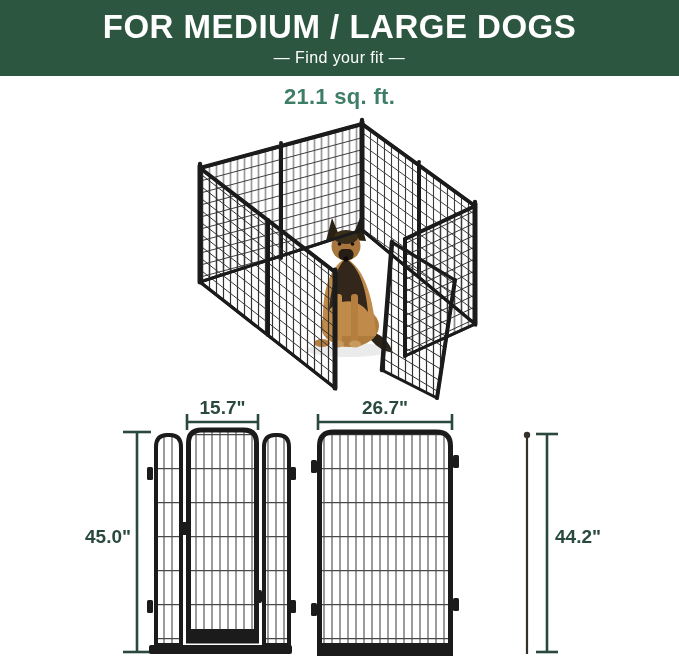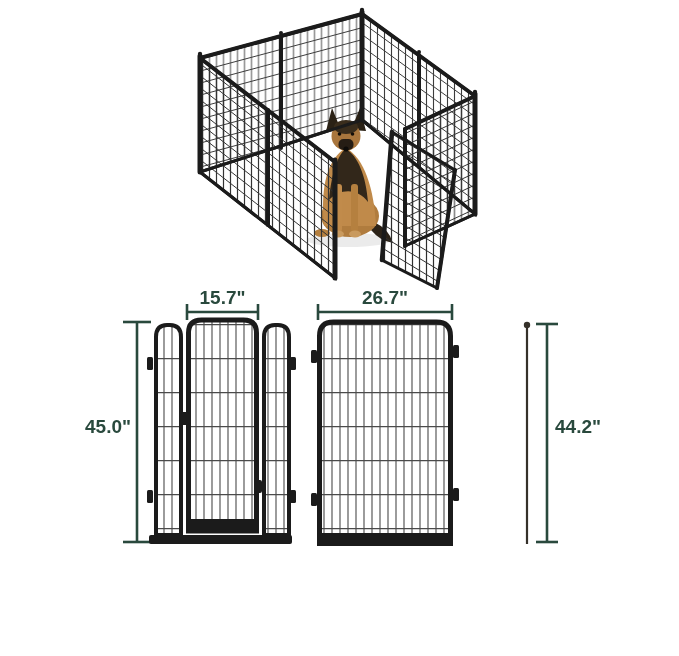--- a/index.html
+++ b/index.html
@@ -34,21 +34,26 @@
   .pframe{fill:url(#mesh2d);stroke:var(--frame-black,#1b1b1b);}
   .solid{fill:var(--frame-black,#1b1b1b);stroke:none;}
   .dim{stroke:var(--dim-line,#29493D);stroke-width:2.6;fill:none;}
   .dimtxt{fill:var(--dim-line,#29493D);font:700 19px "Liberation Sans",sans-serif;}
 </style>
 </head>
 <body>
 
 <div class="page">
 
-
+  <header class="banner">
+    <h1 class="banner-title">FOR MEDIUM / LARGE DOGS</h1>
+    <p class="banner-subtitle">—  Find your fit  —</p>
+  </header>
+
+  <div class="area-label">21.1 sq. ft.</div>
 
   <svg class="product-svg" viewBox="0 0 380 290" role="img" aria-label="8-panel metal dog playpen with open door and german shepherd sitting inside">
     <defs>
       <pattern id="meshBL" width="7" height="12" patternUnits="userSpaceOnUse" patternTransform="skewY(-15)">
         <path d="M3.5 0 V12 M0 0.5 H7" stroke="#3c3c3c" stroke-width="0.9" fill="none"></path>
       </pattern>
       <pattern id="meshBR" width="7" height="12" patternUnits="userSpaceOnUse" patternTransform="skewY(36)">
         <path d="M3.5 0 V12 M0 0.5 H7" stroke="#3c3c3c" stroke-width="0.9" fill="none"></path>
       </pattern>
       <pattern id="meshFL" width="7" height="12" patternUnits="userSpaceOnUse" patternTransform="skewY(38)">

